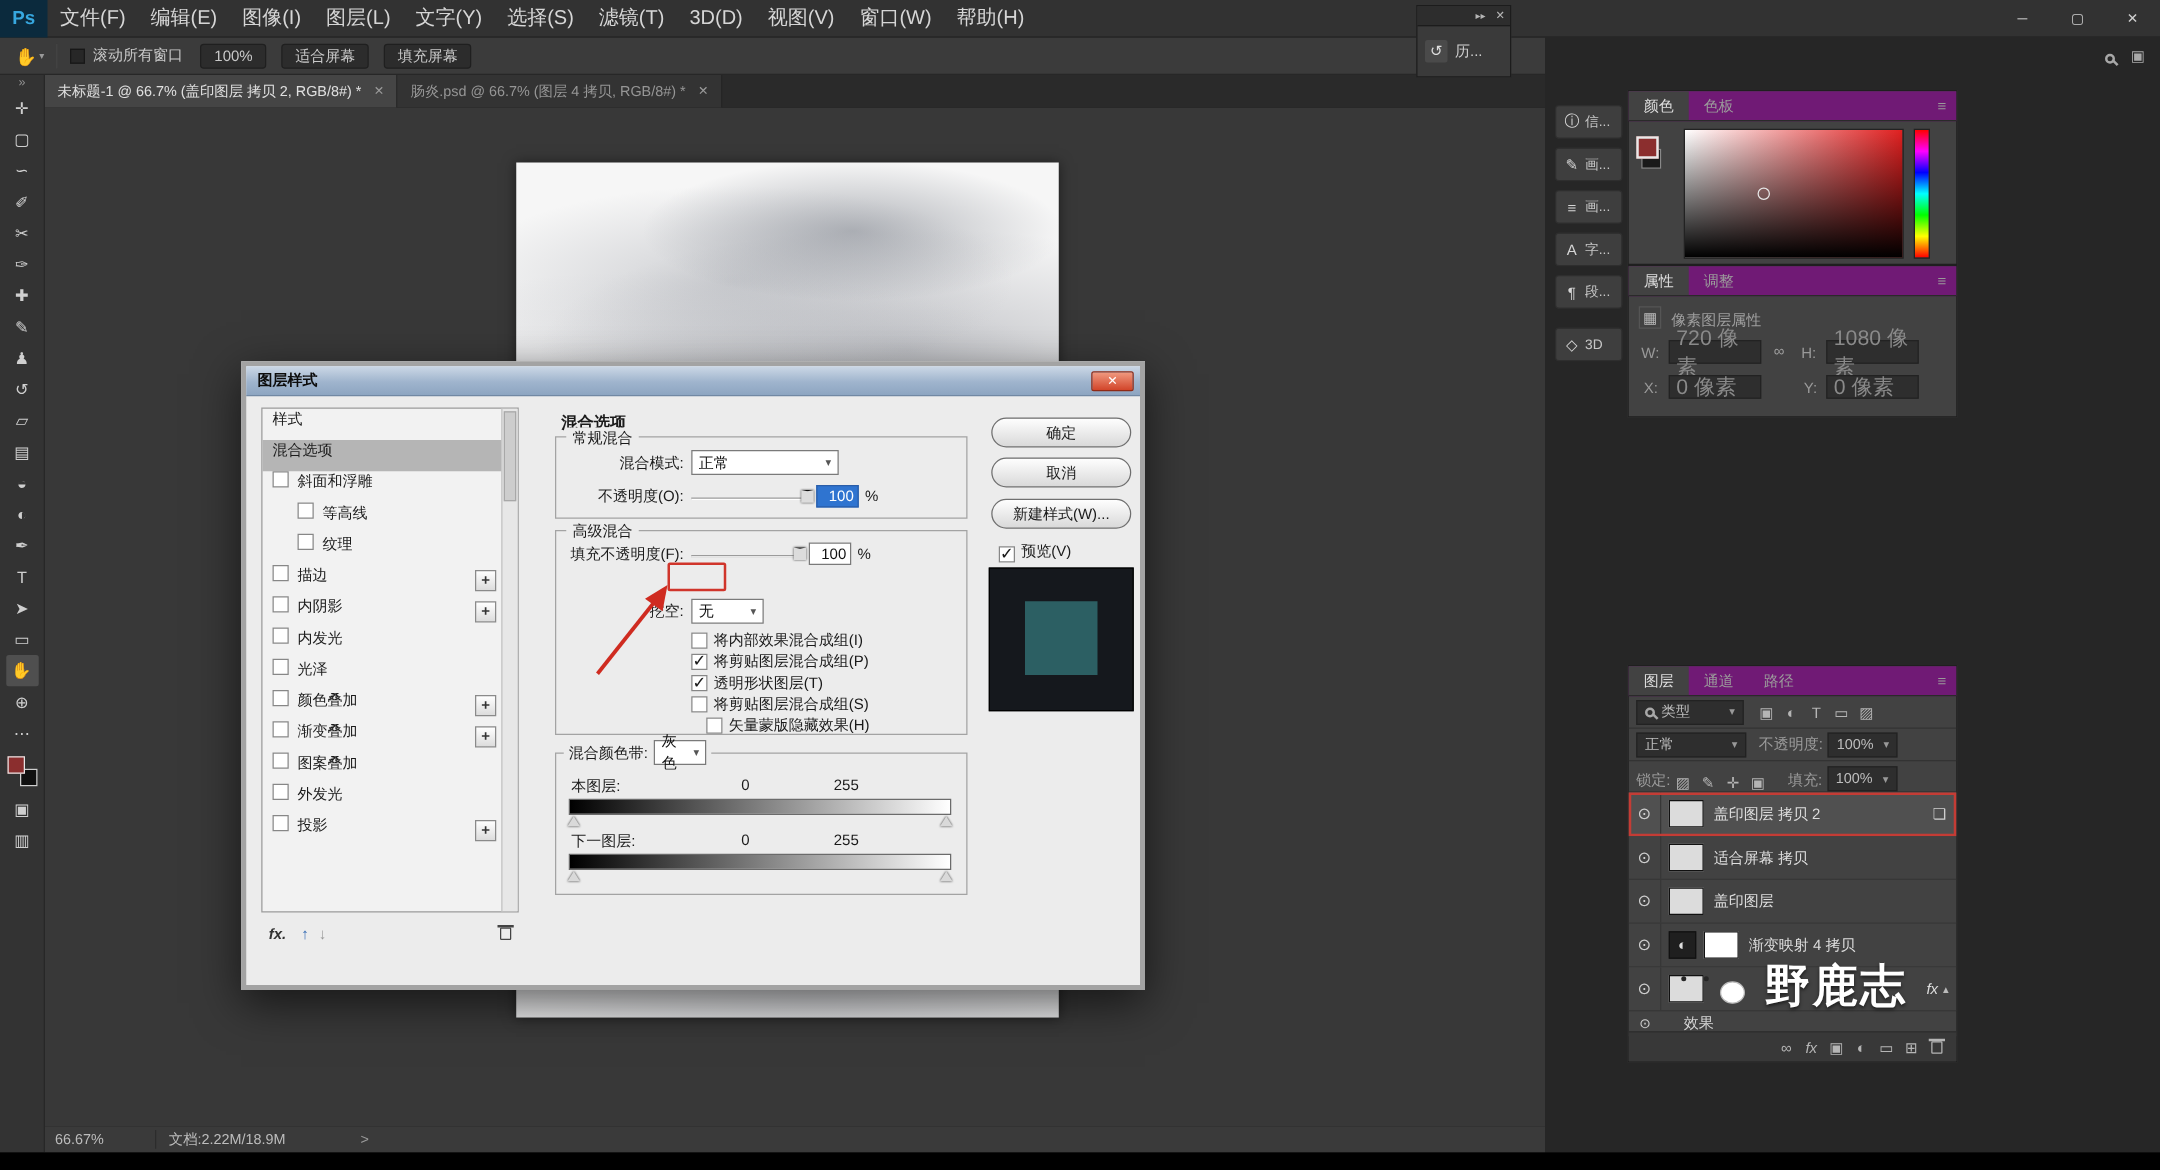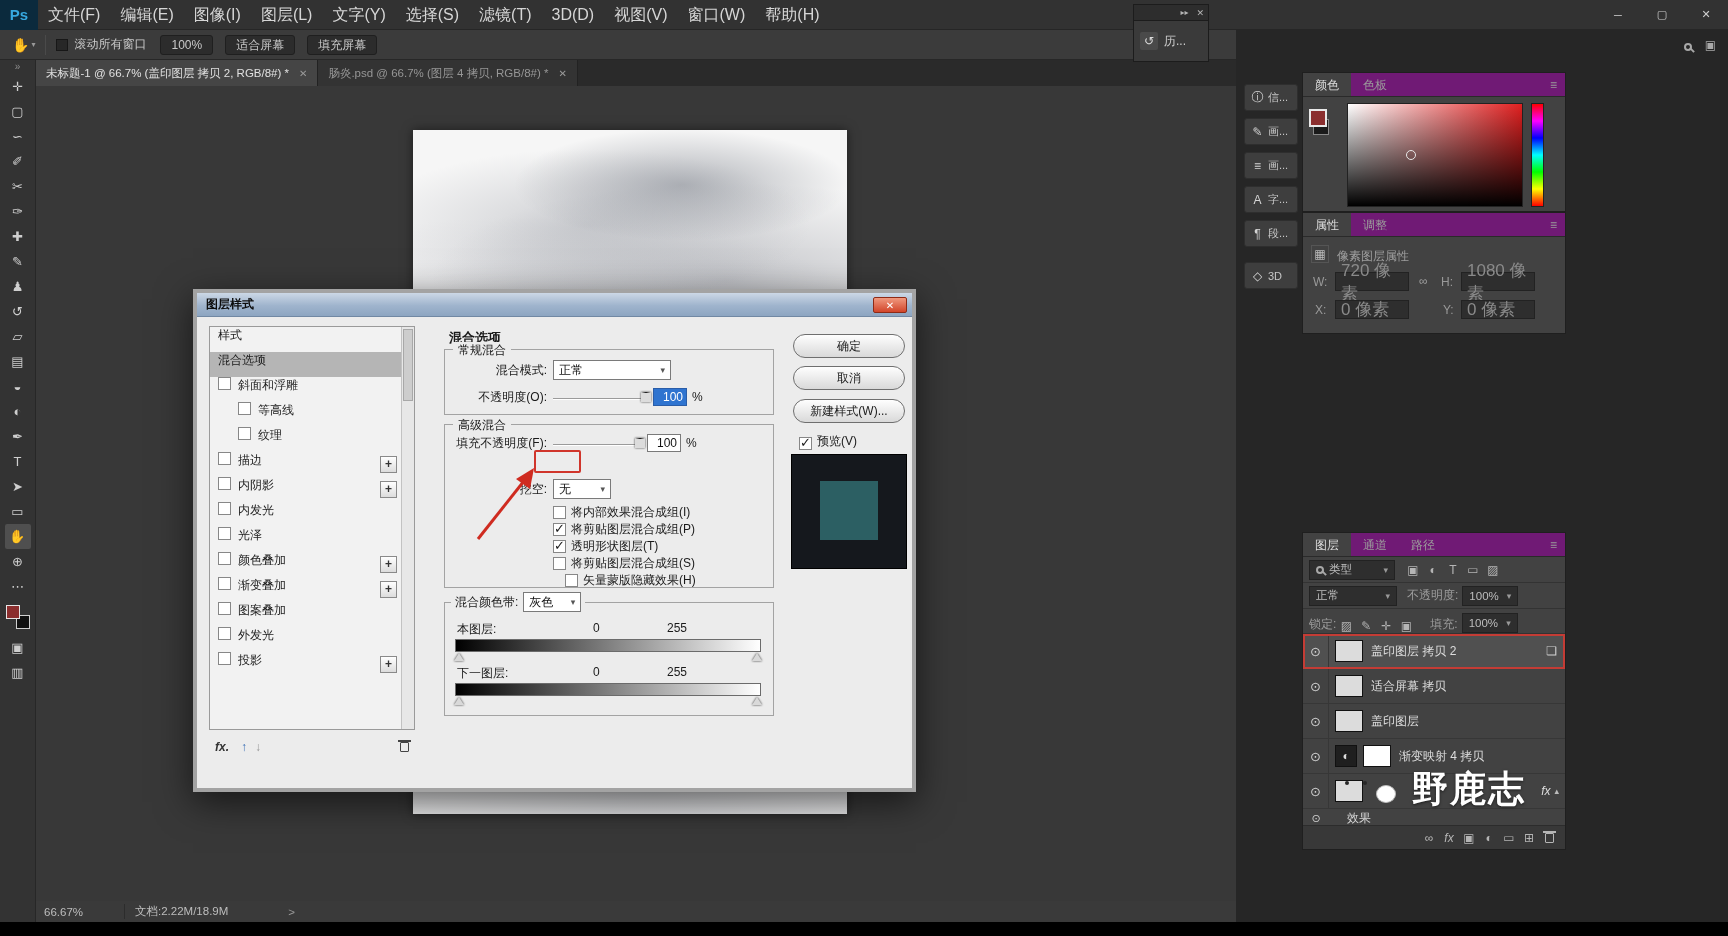--- a/index.html
+++ b/index.html
@@ -507,21 +507,21 @@
       </div>
     <div class="frow" style="top:145px;left:120px">
         <span class="cb"></span>
         <span class="chk-lab">矢量蒙版隐藏效果(H)</span>
       </div>
   </div>
 
   <div class="grp" style="left:247px;top:309px;width:330px;height:114px">
     <div style="position:absolute;top:-11px;left:6px;background:#ececec;padding:0 4px;display:flex;align-items:center">
       <span>混合颜色带:</span>
-      <span class="dd" style="width:58px;margin-left:5px">
+      <span class="dd" style="width:42px;margin-left:5px">
         <span>灰色</span>
           <span class="arr">▾</span>
       </span>
     </div>
     <span class="abs" style="left:12px;top:18px">本图层:</span>
     <span class="abs" style="left:148px;top:18px">0</span>
     <span class="abs" style="left:222px;top:18px">255</span>
     <div class="gbar" style="left:10px;right:12px;top:36px">
       <span class="gm" style="left:-2px"></span>
       <span class="gm" style="right:-2px"></span>

